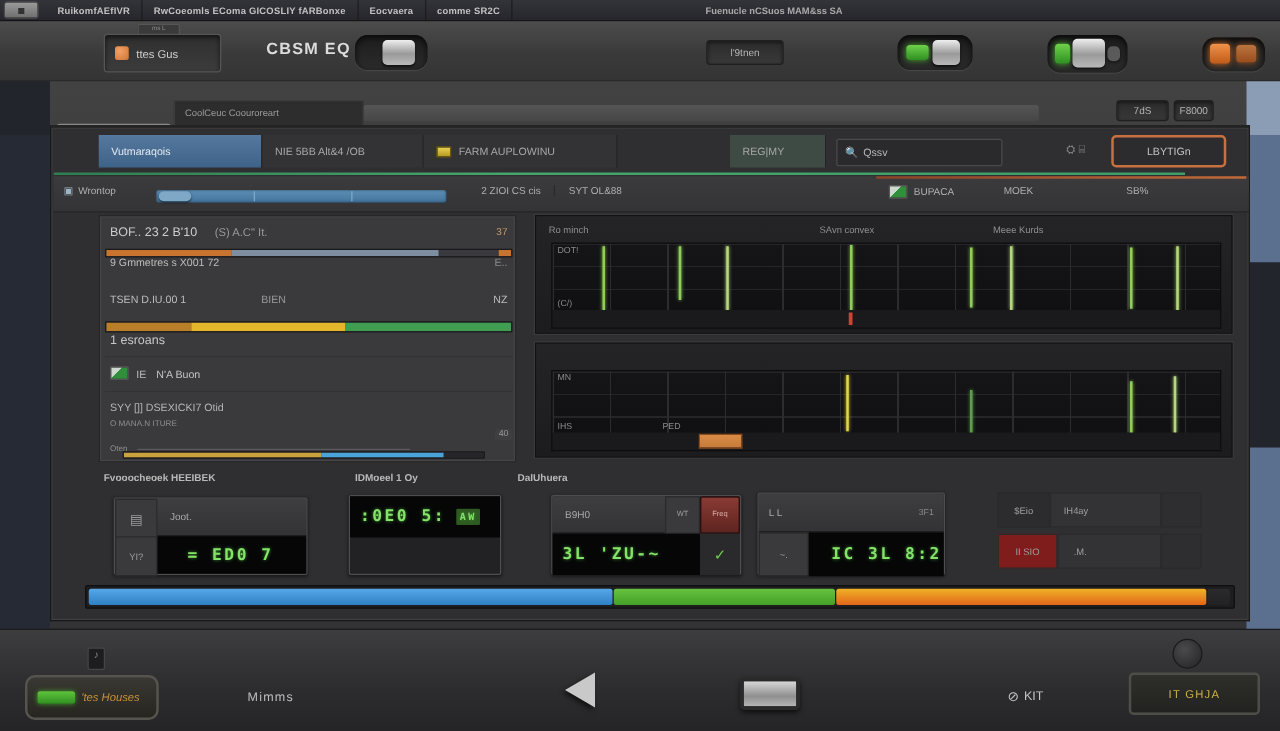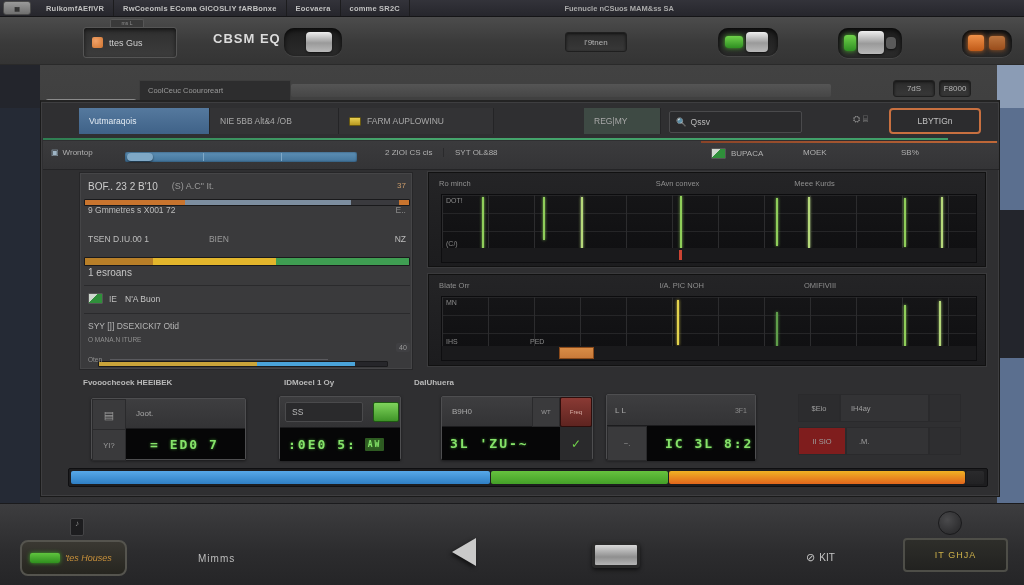--- a/index.html
+++ b/index.html
@@ -260,25 +260,20 @@
         <div class="vline" style="left: 68.5%; top: 4%; height: 94%; background: rgb(181, 216, 122); box-shadow: rgb(181, 216, 122) 0px 0px 3px;"></div>
         <div class="vline" style="left: 86.5%; top: 6%; height: 90%; background: rgb(143, 206, 90); box-shadow: rgb(143, 206, 90) 0px 0px 3px;"></div>
         <div class="vline" style="left: 93.5%; top: 4%; height: 96%; background: rgb(181, 216, 122); box-shadow: rgb(181, 216, 122) 0px 0px 3px;"></div>
       </div>
     <div class="scope-foot" style="position:absolute;left:12px;top:75px;width:534px;">
         <div style="position: absolute; top: 2px; bottom: 2px; width: 3px; left: 44.3%; background: rgb(204, 68, 51);"></div>
       </div>
   </div>
 
   <div class="abs scope" style="left:387px;top:172px;width:558px;height:92px;">
-    <div class="scope-head">
-      <span style="margin-left:10px;">BIate Orr</span>
-      <span style="margin-left:190px;">I/A. PIC NOH</span>
-      <span style="margin-left:100px;">OMIFIVIII</span>
-    </div>
     <div class="scope-plot" style="position:absolute;left:12px;top:21px;width:534px;height:50px;">
       <span class="axis-lab" style="top:2px;">MN</span>
       <span class="axis-lab" style="bottom:2px;">IHS</span>
       <span class="axis-lab" style="left:88px;bottom:2px;">PED</span>
     <div class="vline" style="left: 44%; top: 6%; height: 90%; background: rgb(227, 210, 77); box-shadow: rgb(227, 210, 77) 0px 0px 3px;"></div>
         <div class="vline" style="left: 62.5%; top: 30%; height: 70%; background: rgb(95, 158, 74); box-shadow: rgb(95, 158, 74) 0px 0px 3px;"></div>
         <div class="vline" style="left: 86.5%; top: 15%; height: 85%; background: rgb(143, 206, 90); box-shadow: rgb(143, 206, 90) 0px 0px 3px;"></div>
         <div class="vline" style="left: 93%; top: 8%; height: 92%; background: rgb(181, 216, 122); box-shadow: rgb(181, 216, 122) 0px 0px 3px;"></div>
       </div>
     <div class="scope-foot" style="position:absolute;left:12px;top:71px;width:534px;">
@@ -303,26 +298,20 @@
       <div class="mod-cell" style="width:32px;height:100%;">
         <span>YI?</span>
       </div>
       <div class="lcd" style="flex:1;padding-left:24px;">
         <span>= ED0  7</span>
       </div>
     </div>
   </div>
 
   <div class="abs module" style="left:238px;top:294px;width:122px;height:64px;">
-    <div style="display:flex;height:30px;align-items:center;background:linear-gradient(180deg,#3c3c3e,#323234);border-bottom:1px solid #1c1c1e;">
-      <div class="search-box" style="width:70px;height:18px;margin-left:5px;">
-        <span>SS</span>
-      </div>
-      <div class="green-btn" style="width:24px;height:18px;margin-left:10px;"></div>
-    </div>
     <div class="lcd" style="height:33px;padding-left:8px;">
       <span>:0E0 5:</span>
       <span style="margin-left:8px;font-size:8px;background:#2e5a22;padding:2px 3px;border-radius:1px;">AW</span>
     </div>
   </div>
 
   <div class="abs module" style="left:400px;top:294px;width:152px;height:64px;">
     <div style="display:flex;height:30px;text-align:right;">
       <div class="mod-head" style="flex:1;padding-left:10px;">
         <span>B9H0</span>

